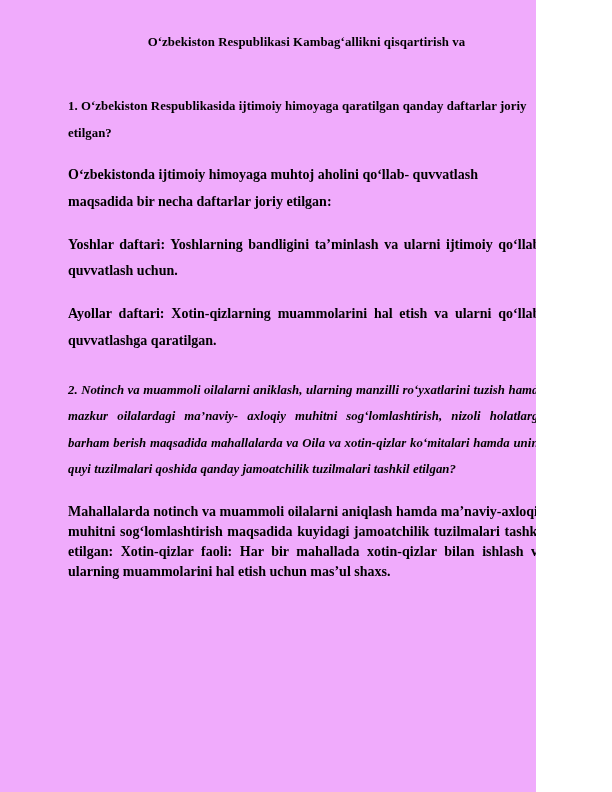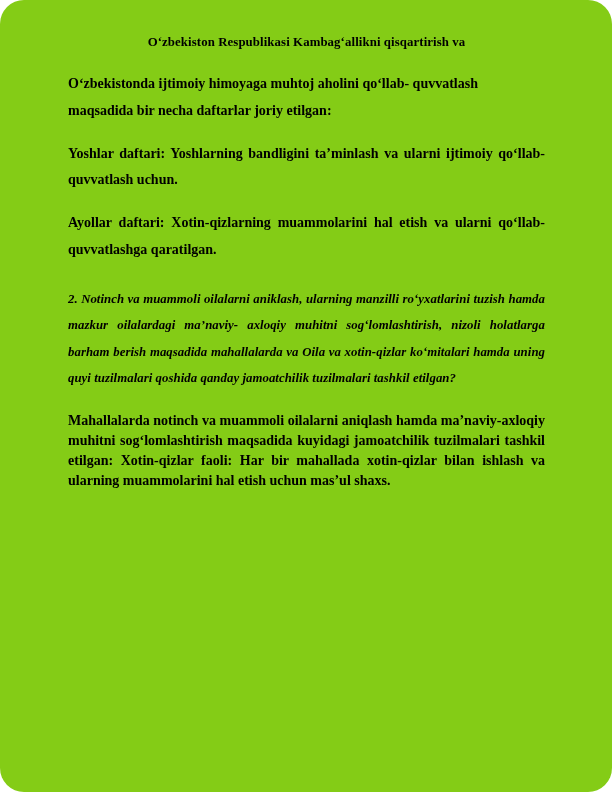--- a/index.html
+++ b/index.html
@@ -7,26 +7,25 @@
     padding: 0;
     background: #ffffff;
   }
   body {
     font-family: "Liberation Serif", "DejaVu Serif", serif;
     color: #000000;
     -webkit-font-smoothing: antialiased;
   }
   .page {
     position: relative;
-    width: 612px;
+    width: 536px;
     height: 792px;
-    background: #84cc16;
+    background: #f0abfc;
     overflow: hidden;
     box-sizing: border-box;
-    border-radius: 24px;
   }
   .content {
     position: absolute;
     left: 68px;
     top: 30px;
     width: 477px;
   }
 
   
   .doc-title {
@@ -79,20 +78,21 @@
 </head>
 <body>
 
 <div class="page">
   <div class="content">
 
     <div class="doc-title">
       <span class="title-line">Oʻzbekiston Respublikasi Kambagʻallikni qisqartirish va</span>
     </div>
 
+    <p class="question q1">1. Oʻzbekiston Respublikasida ijtimoiy himoyaga qaratilgan qanday daftarlar joriy etilgan?</p>
 
     <p class="para ragged">Oʻzbekistonda ijtimoiy himoyaga muhtoj aholini qoʻllab- quvvatlash maqsadida bir necha daftarlar joriy etilgan:</p>
 
 
     <p class="para">Yoshlar daftari: Yoshlarning bandligini ta’minlash va ularni ijtimoiy qoʻllab-quvvatlash uchun.</p>
 
     <p class="para">Ayollar daftari: Xotin-qizlarning muammolarini hal etish va ularni qoʻllab-quvvatlashga qaratilgan.</p>
 
 
     <p class="question q2">2. Notinch va muammoli oilalarni aniklash, ularning manzilli roʻyxatlarini tuzish hamda mazkur oilalardagi ma’naviy- axloqiy muhitni sogʻlomlashtirish, nizoli holatlarga barham berish maqsadida mahallalarda va Oila va xotin-qizlar koʻmitalari hamda uning quyi tuzilmalari qoshida qanday jamoatchilik tuzilmalari tashkil etilgan?</p>

